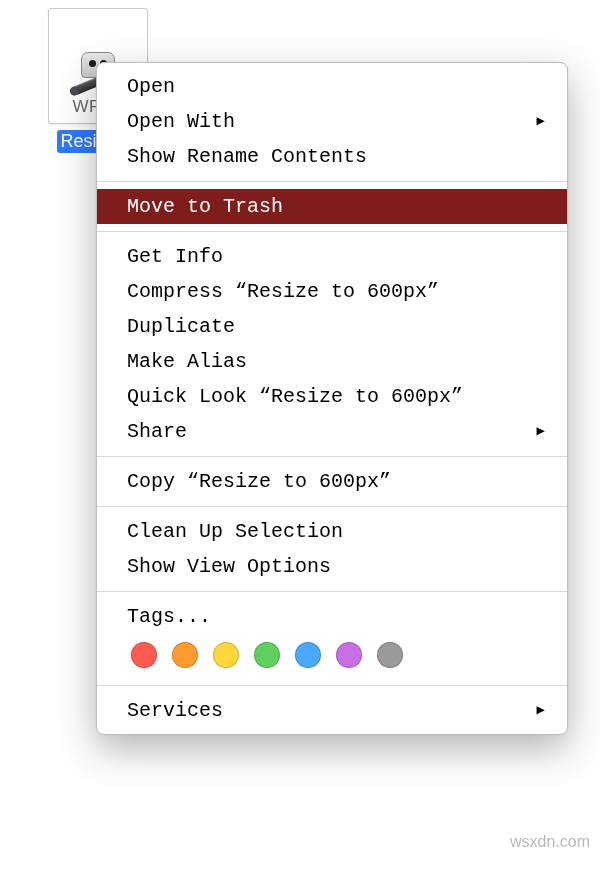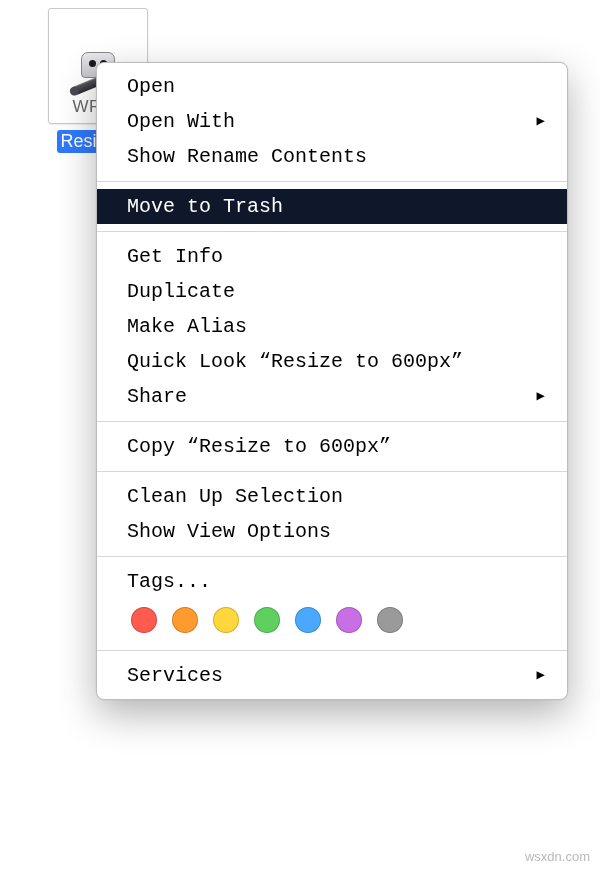--- a/index.html
+++ b/index.html
@@ -114,21 +114,21 @@
   .menu-item {
     display: flex;
     align-items: center;
     justify-content: space-between;
     padding: 4px 22px 4px 30px;
     color: #000;
     line-height: 1.35;
     cursor: default;
   }
   .menu-item.highlighted {
-    background: #0f172a;
+    background: #7f1d1d;
     color: #fff;
   }
   .menu-item .arrow {
     font-size: 14px;
     color: #000;
     margin-left: 12px;
   }
   .menu-separator {
     height: 1px;
     background: #d6d6d6;
@@ -141,23 +141,23 @@
   }
   .tag-dot {
     width: 26px;
     height: 26px;
     border-radius: 50%;
     box-shadow: inset 0 0 0 1px rgba(0,0,0,0.18);
     cursor: pointer;
   }
   .watermark {
     position: absolute;
-    bottom: 12px;
+    bottom: 25px;
     right: 10px;
-    font-size: 13px;
+    font-size: 16px;
     color: #b9b9b9;
     font-family: Arial, sans-serif;
   }
 </style>
 </head>
 <body>
 
 <div class="desktop-icon">
   <div class="file-icon">
     <div class="automator-robot">
@@ -190,20 +190,23 @@
   <div class="menu-item highlighted">
     <span>Move to Trash</span>
   </div>
 
   <div class="menu-separator"></div>
 
   <div class="menu-item">
     <span>Get Info</span>
   </div>
   <div class="menu-item">
+    <span>Compress “Resize to 600px”</span>
+  </div>
+  <div class="menu-item">
     <span>Duplicate</span>
   </div>
   <div class="menu-item">
     <span>Make Alias</span>
   </div>
   <div class="menu-item">
     <span>Quick Look “Resize to 600px”</span>
   </div>
   <div class="menu-item">
     <span>Share</span>

